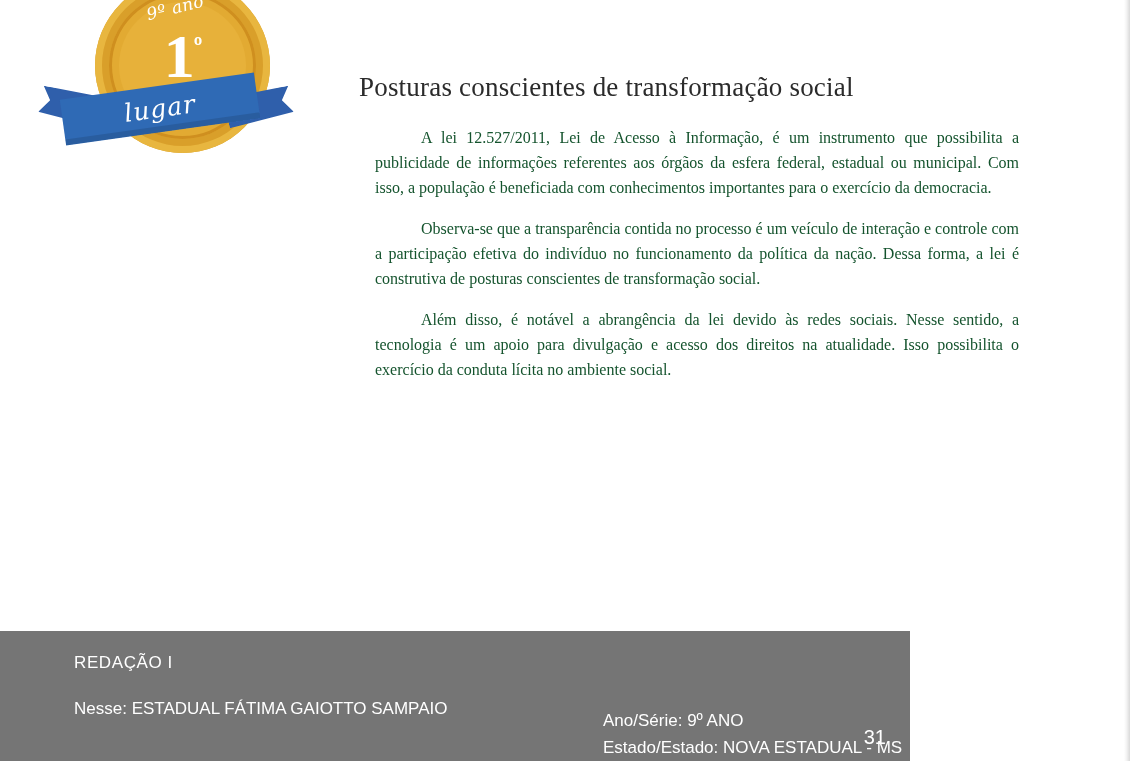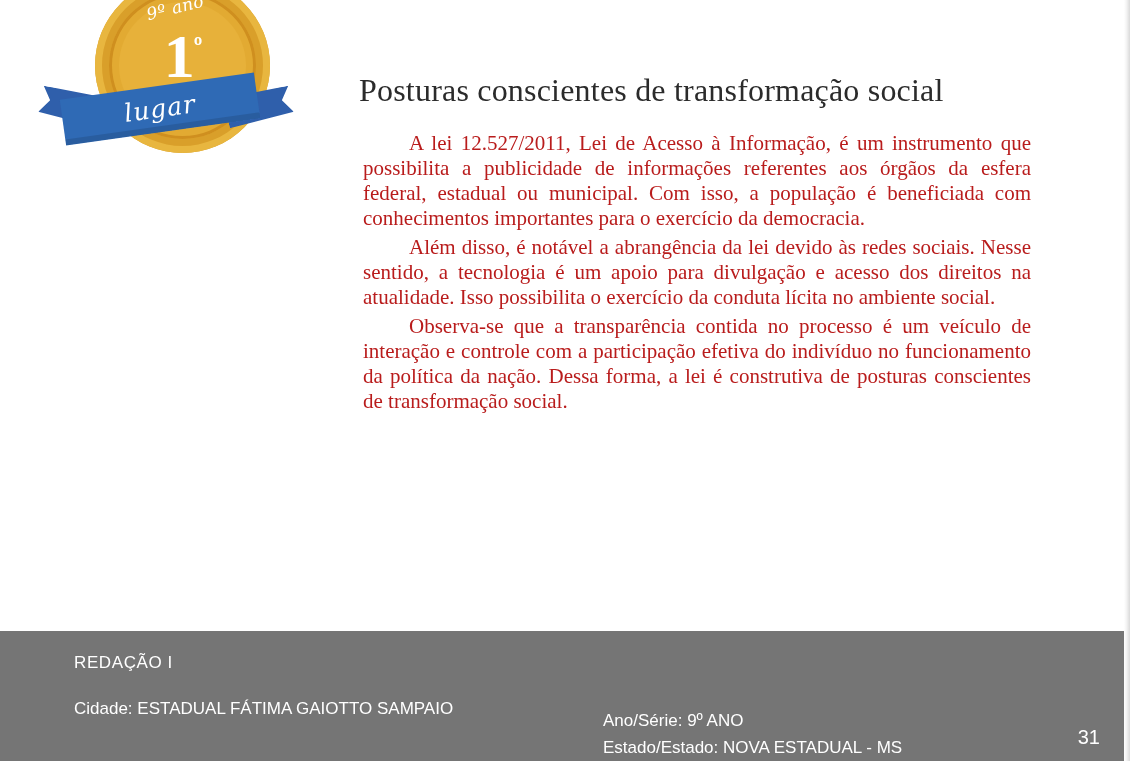--- a/index.html
+++ b/index.html
@@ -147,42 +147,42 @@
 
   
   .essay {
     position: absolute;
     left: 359px;
     top: 72px;
     width: 676px;
   }
   .essay-title {
     font-family: "Liberation Serif", serif;
-    font-size: 32px;
+    font-size: 27px;
     color: #2b2b2b;
     margin: 0 0 22px 0;
     font-weight: normal;
     letter-spacing: 0.2px;
   }
   .essay-body p {
-    margin: 4px;
+    margin: 16px;
     text-indent: 46px;
     text-align: justify;
     font-family: "Liberation Serif", serif;
-    font-size: 21px;
+    font-size: 16px;
     line-height: 25px;
-    color: #b91c1c;
+    color: #14532d;
   }
 
   
   .footer {
     position: absolute;
     left: 0;
     top: 631px;
-    width: 1124px;
+    width: 910px;
     height: 130px;
     background: #757575;
     color: #ffffff;
   }
   .footer-inner {
     position: absolute;
     left: 74px;
     top: 22px;
     width: 1000px;
   }
@@ -237,32 +237,32 @@
     <div class="ribbon-left"></div>
     <div class="ribbon-right"></div>
     <div class="ribbon-band"></div>
     <div class="ribbon-text">lugar</div>
   </div>
 
   <div class="essay">
     <h1 class="essay-title">Posturas conscientes de transformação social</h1>
     <div class="essay-body">
       <p>A lei 12.527/2011, Lei de Acesso à Informação, é um instrumento que possibilita a publicidade de informações referentes aos órgãos da esfera federal, estadual ou municipal. Com isso, a população é beneficiada com conhecimentos importantes para o exercício da democracia.</p>
+      <p>Observa-se que a transparência contida no processo é um veículo de interação e controle com a participação efetiva do indivíduo no funcionamento da política da nação. Dessa forma, a lei é construtiva de posturas conscientes de transformação social.</p>
       <p>Além disso, é notável a abrangência da lei devido às redes sociais. Nesse sentido, a tecnologia é um apoio para divulgação e acesso dos direitos na atualidade. Isso possibilita o exercício da conduta lícita no ambiente social.</p>
-      <p>Observa-se que a transparência contida no processo é um veículo de interação e controle com a participação efetiva do indivíduo no funcionamento da política da nação. Dessa forma, a lei é construtiva de posturas conscientes de transformação social.</p>
     </div>
   </div>
 
   <div class="footer">
     <div class="footer-inner">
       <div class="footer-kicker">REDAÇÃO I</div>
       <div class="footer-grid">
         <div class="footer-col-left">
           <div class="footer-row">
-            <span class="label">Cidade:</span>
+            <span class="label">Nesse:</span>
             <span>ESTADUAL FÁTIMA GAIOTTO SAMPAIO</span>
           </div>
         </div>
         <div class="footer-col-right">
           <div class="footer-row">
             <span class="label">Ano/Série:</span>
             <span>9º ANO</span>
           </div>
           <div class="footer-row">
             <span class="label">Estado/Estado:</span>

